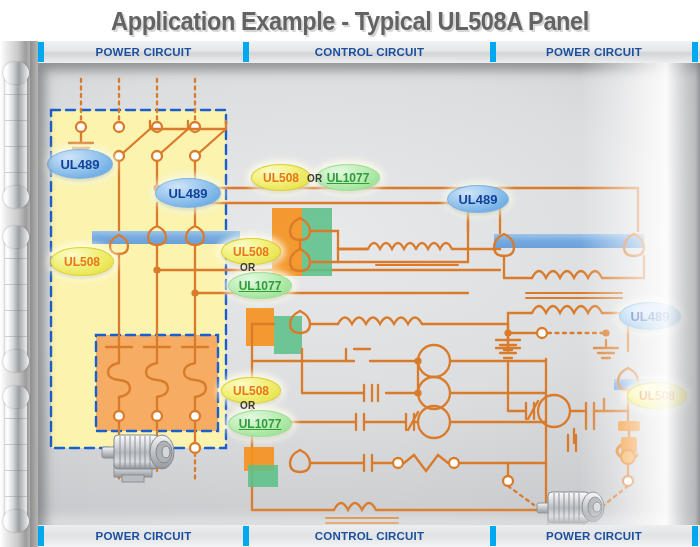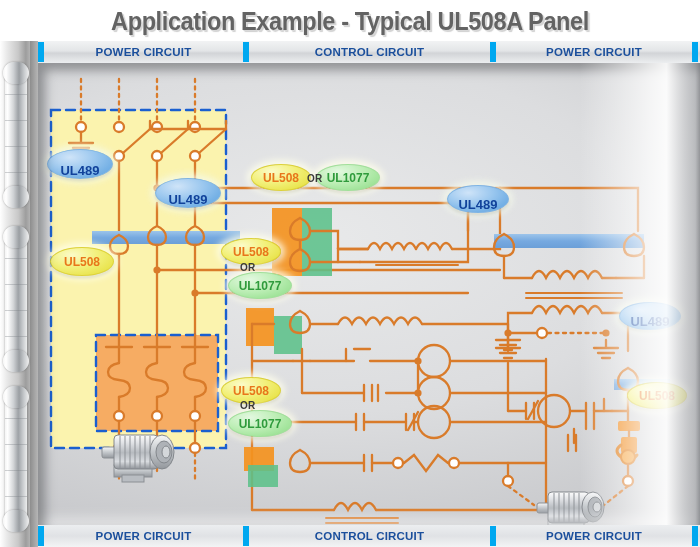--- a/index.html
+++ b/index.html
@@ -96,29 +96,28 @@
   .badge{
     position:absolute;border-radius:50%;
     display:flex;align-items:center;justify-content:center;
     font-weight:bold;white-space:nowrap;
     box-shadow:0 0 7px 4px rgba(255,255,235,.85), 0 2px 3px rgba(0,0,0,.33);
   }
   .badge-blue{
     background:radial-gradient(ellipse at 34% 26%,#cfe4f8 0%,#9cc8ef 42%,#77b2e6 72%,#5ea3df 100%);
     color:#11429b;border:1px solid #7fb4e4;
     box-shadow:0 0 7px 4px rgba(245,250,235,.8), 0 2px 3px rgba(0,0,0,.3);
-    align-items:flex-end;
   }
   .badge-yellow{
     background:radial-gradient(ellipse at 34% 26%,#fbfbc8 0%,#f2f07a 45%,#e9e44e 78%,#e3db36 100%);
     color:#e8761b;border:1px solid #ddd23a;text-align:center;
   }
   .badge-green{
     background:radial-gradient(ellipse at 34% 26%,#e3f8e0 0%,#bdeeb6 45%,#9fe398 78%,#8edd87 100%);
-    color:#2f9b3c;border:1px solid #a2e09a;
+    color:#2f9b3c;border:1px solid #a2e09a;text-decoration:underline;
   }
   .or-txt{
     position:absolute;font-size:10px;font-weight:bold;color:#3a3a3a;
     letter-spacing:.3px;
   }
 
   
   .motor{position:absolute;}
 </style>
 </head>

